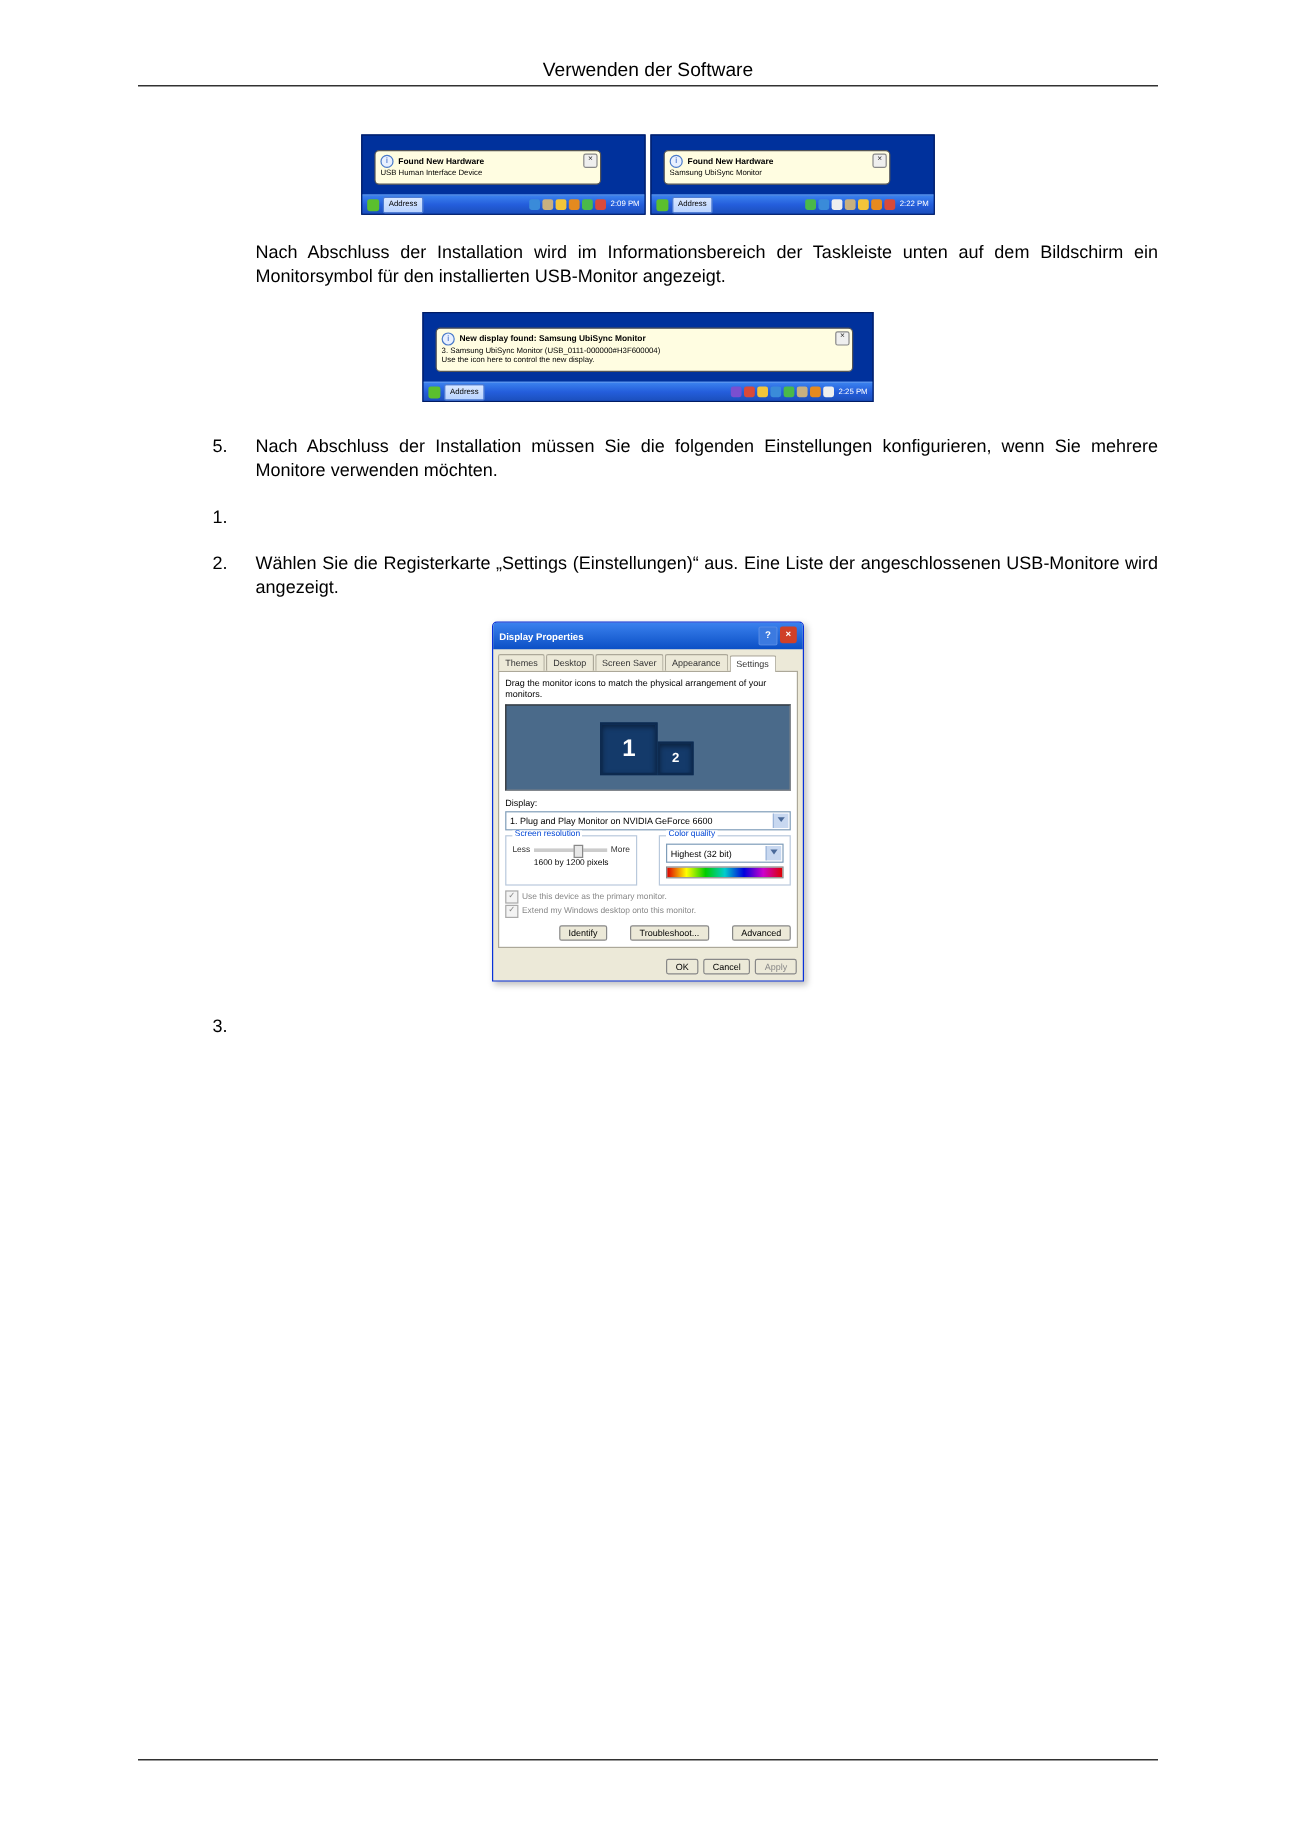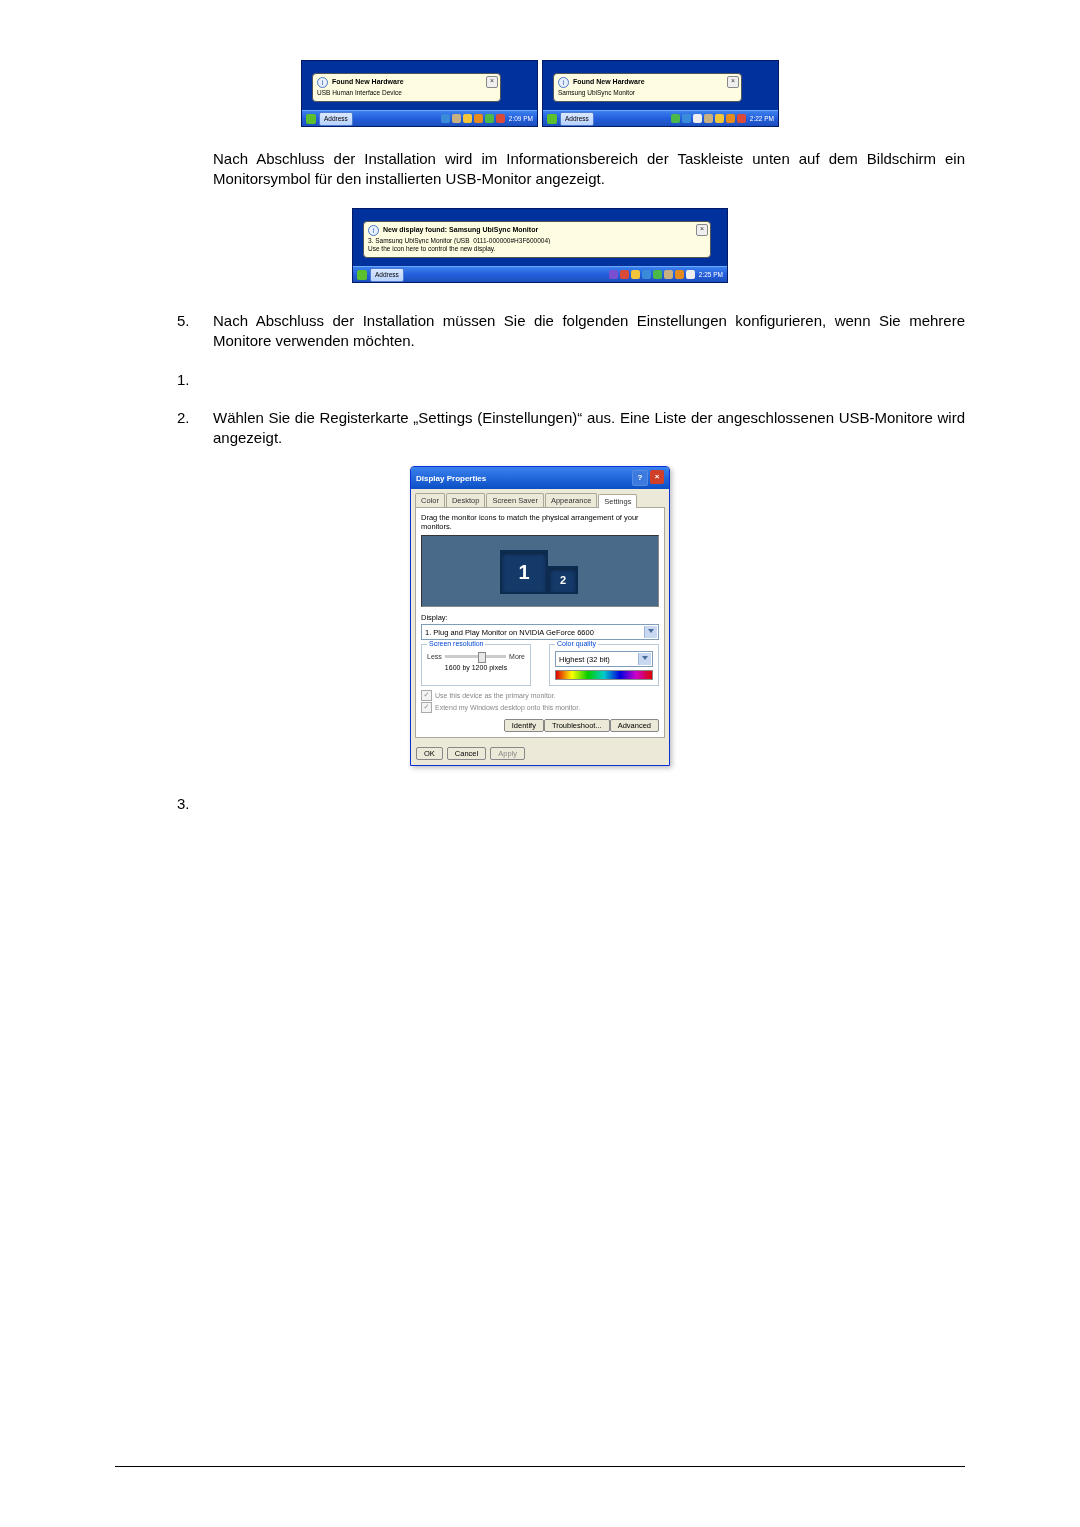--- a/index.html
+++ b/index.html
@@ -298,47 +298,51 @@
   .checks div { display: flex; align-items: center; gap: 3px; margin-bottom: 1px; }
   .chk {
     width: 9px; height: 9px;
     border: 1px solid #aaa;
     background: #f3f3f3;
     color: #888;
     font-size: 7px;
     line-height: 8px;
     text-align: center;
   }
-  .btnrow { display: flex; justify-content: flex-end; gap: 0; }
+  .btnrow { display: flex; justify-content: flex-end; gap: 19px; }
   .btn {
     border: 1px solid #888;
     background: #ece9d8;
     padding: 1px 7px;
     font-size: 7.5px;
     color: #000;
     border-radius: 2px;
   }
   .btn.dim { color: #888; }
   .dlgbtns {
     display: flex;
+    justify-content: flex-end;
     gap: 4px;
     padding: 5px;
   }
   .footer-line {
     border-top: 1px solid #000;
     position: absolute;
     left: 115px; right: 115px;
     bottom: 60px;
   }
 </style>
 </head>
 <body>
 
 <div class="page">
 
+  <div class="header-line">
+    <div class="header-title">Verwenden der Software</div>
+  </div>
 
   <div class="figure-wrap fig1">
 
     <div class="xp-shot">
       <div class="balloon">
         <div class="balloon-close">×</div>
         <span class="balloon-icon">i</span>
         <span class="balloon-title">Found New Hardware</span>
         <div class="balloon-sub">USB Human Interface Device</div>
       </div>
@@ -427,21 +431,21 @@
   <div class="figure-wrap fig3">
     <div class="dialog">
       <div class="titlebar">
         <span>Display Properties</span>
         <div class="winbtns">
           <div class="winbtn wb-help">?</div>
           <div class="winbtn wb-close">×</div>
         </div>
       </div>
       <div class="tabs">
-        <div class="tab">Color</div>
+        <div class="tab">Themes</div>
         <div class="tab">Desktop</div>
         <div class="tab">Screen Saver</div>
         <div class="tab">Appearance</div>
         <div class="tab active">Settings</div>
       </div>
       <div class="tabpage">
         <div class="instruction">Drag the monitor icons to match the physical arrangement of your monitors.</div>
         <div class="monitors">
           <div class="mon mon1">1</div>
           <div class="mon mon2">2</div>

